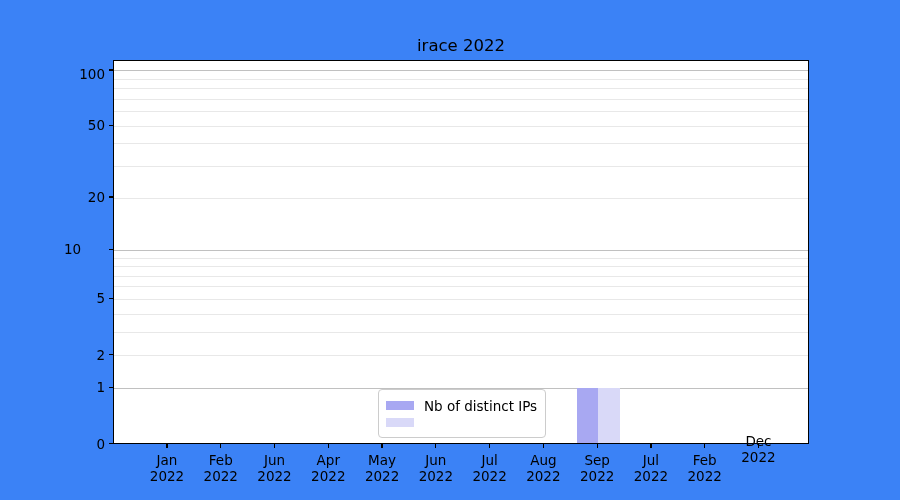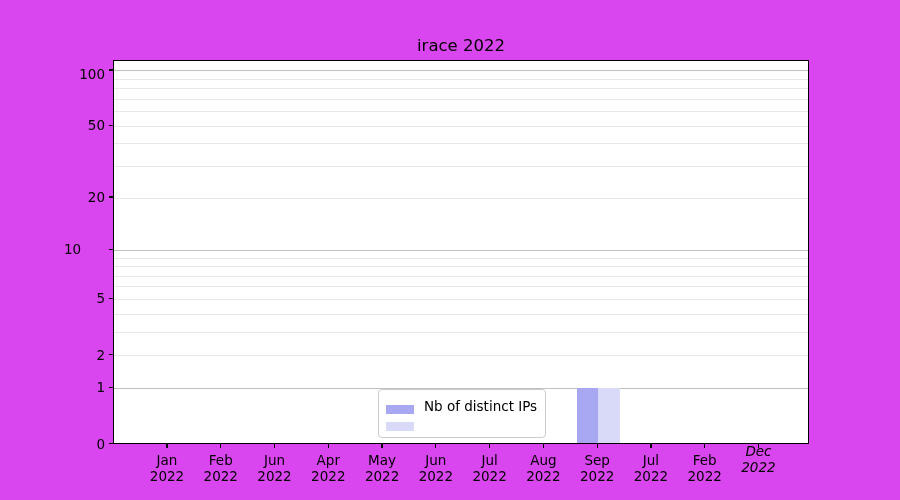--- a/index.html
+++ b/index.html
@@ -1,19 +1,19 @@
 <!DOCTYPE html>
 <html><head>
 <meta charset="utf-8">
 <style>
   html, body { margin: 0; padding: 0; background: #ffffff; }
   #figure {
     position: relative;
     width: 900px; height: 500px;
-    background: #d946ef;
+    background: #3b82f6;
     font-family: "DejaVu Sans", sans-serif;
     color: #000000;
     overflow: hidden;
   }
   #chart-title {
     position: absolute;
     left: 113px; top: 36px; width: 696px;
     text-align: center;
     font-size: 16.5px;
     color: #000000;
@@ -44,21 +44,21 @@
     position: absolute;
     left: 378px; top: 389px;
     width: 168px; height: 49px;
     background: rgba(255,255,255,0.85);
     border: 1px solid #cccccc;
     border-radius: 4px;
     box-sizing: border-box;
     padding: 7px 8px 6px 7px;
     z-index: 5;
   }
-  .legend-row { display: flex; align-items: flex-end; height: 17px; }
+  .legend-row { display: flex; align-items: center; height: 17px; }
   .legend-swatch { width: 28px; height: 9px; margin-right: 10px; flex: 0 0 auto; }
   .legend-label { font-size: 13.5px; white-space: nowrap; color: #000000; }
 </style>
 </head>
 <body>
 
 <div id="figure">
   <div id="chart-title">irace 2022</div>
 
   <div id="plot-area">
@@ -151,21 +151,21 @@
       <div class="xtick-label" style="left: 618.93px; top: 452px;">
         <div>Jul</div>
         <div>2022</div>
       </div>
       <div class="xtick-mark" style="left: 704.05px; top: 443.5px;"></div>
       <div class="xtick-label" style="left: 672.7px; top: 452px;">
         <div>Feb</div>
         <div>2022</div>
       </div>
       <div class="xtick-mark" style="left: 757.82px; top: 443.5px;"></div>
-      <div class="xtick-label" style="left: 726.47px; top: 443px; font-style: italic;">
+      <div class="xtick-label" style="left: 726.47px; top: 433px;">
         <div>Dec</div>
         <div>2022</div>
       </div>
     </div>
 
   <div id="legend">
     <div class="legend-row">
       <span class="legend-swatch" id="swatch-0" style="background: rgb(168, 168, 242);"></span>
       <span class="legend-label">Nb of distinct IPs</span>
     </div>

